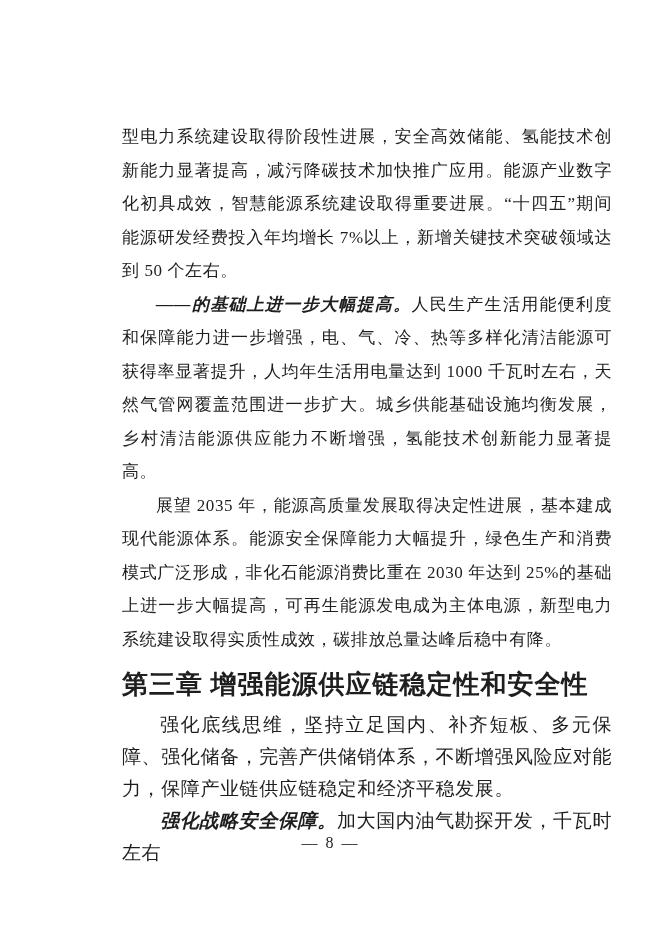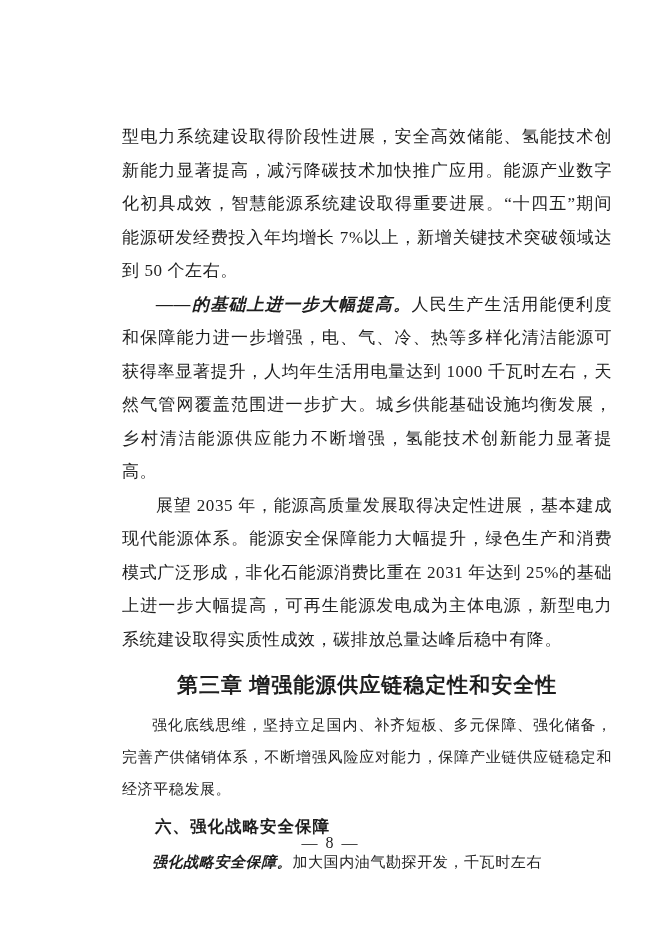--- a/index.html
+++ b/index.html
@@ -31,29 +31,29 @@
     text-align: justify;
     letter-spacing: 0.6px;
   }
   .indent { text-indent: 2em; }
   .lead-emphasis {
     font-weight: bold;
     font-style: italic;
   }
   .chapter-heading {
     margin: 14px 0 9px 0;
-    font-size: 21px;
+    font-size: 26px;
     font-weight: bold;
-    text-align: center;
+    text-align: left;
     letter-spacing: 1px;
     line-height: 30px;
   }
   .para-tight {
     margin: 0;
-    font-size: 15px;
+    font-size: 19px;
     line-height: 32px;
     text-align: justify;
     letter-spacing: 0.6px;
     text-indent: 2em;
   }
   .section-heading {
     margin: 8px 0 7px 0;
     font-family: "Liberation Sans", "DejaVu Sans", sans-serif;
     font-size: 16.5px;
     font-weight: bold;
@@ -75,26 +75,25 @@
 </head>
 <body>
 
 <div class="page">
   <div class="body-text">
 
     <p class="para">型电力系统建设取得阶段性进展，安全高效储能、氢能技术创新能力显著提高，减污降碳技术加快推广应用。能源产业数字化初具成效，智慧能源系统建设取得重要进展。“十四五”期间能源研发经费投入年均增长 7%以上，新增关键技术突破领域达到 50 个左右。</p>
 
     <p class="para indent"><span class="lead-emphasis">——的基础上进一步大幅提高。</span><span>人民生产生活用能便利度和保障能力进一步增强，电、气、冷、热等多样化清洁能源可获得率显著提升，人均年生活用电量达到 1000 千瓦时左右，天然气管网覆盖范围进一步扩大。城乡供能基础设施均衡发展，乡村清洁能源供应能力不断增强，氢能技术创新能力显著提高。</span></p>
 
-    <p class="para indent">展望 2035 年，能源高质量发展取得决定性进展，基本建成现代能源体系。能源安全保障能力大幅提升，绿色生产和消费模式广泛形成，非化石能源消费比重在 2031 年达到 25%的基础上进一步大幅提高，可再生能源发电成为主体电源，新型电力系统建设取得实质性成效，碳排放总量达峰后稳中有降。</p>
+    <p class="para indent">展望 2035 年，能源高质量发展取得决定性进展，基本建成现代能源体系。能源安全保障能力大幅提升，绿色生产和消费模式广泛形成，非化石能源消费比重在 2030 年达到 25%的基础上进一步大幅提高，可再生能源发电成为主体电源，新型电力系统建设取得实质性成效，碳排放总量达峰后稳中有降。</p>
 
     <h2 class="chapter-heading">第三章 增强能源供应链稳定性和安全性</h2>
 
     <p class="para-tight">强化底线思维，坚持立足国内、补齐短板、多元保障、强化储备，完善产供储销体系，不断增强风险应对能力，保障产业链供应链稳定和经济平稳发展。</p>
 
-    <h3 class="section-heading">六、强化战略安全保障</h3>
 
     <p class="para-tight"><span class="lead-emphasis">强化战略安全保障。</span><span>加大国内油气勘探开发，千瓦时左右</span></p>
 
   </div>
 
   <div class="page-number">— 8 —</div>
 </div>
 
 </body></html>

